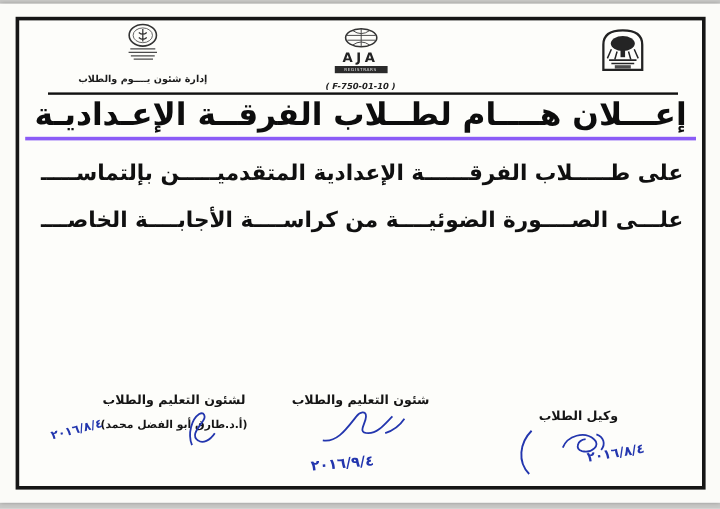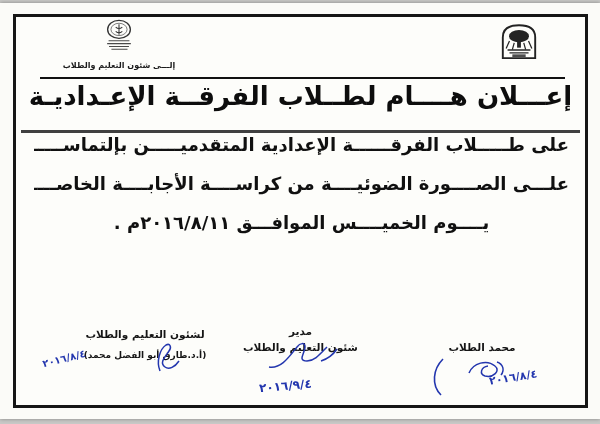--- a/index.html
+++ b/index.html
@@ -29,21 +29,21 @@
   .aja-bar{
     margin:1px auto 0;width:44px;height:6px;background:#2b2b2b;color:#eee;
     font-size:3.5px;line-height:6px;letter-spacing:.5px;overflow:hidden;
   }
   .form-code{font-size:7px;font-weight:bold;font-style:italic;margin-top:7px;color:#222;}
   .top-rule{position:absolute;left:24px;right:20px;top:60px;border-top:2.5px solid #111;}
   
   .title-wrap{position:absolute;top:64px;left:0;right:0;text-align:center;direction:rtl;}
   .title{
     display:inline-block;font-size:26px;font-weight:bold;color:#0d0d0d;
-    border-bottom:3px solid #404040;padding:0 8px 19px;letter-spacing:0;
+    border-bottom:3px solid #8b5cf6;padding:0 8px 3px;letter-spacing:0;
   }
   
   .body-text{
     position:absolute;top:108px;left:18px;right:16px;direction:rtl;
     font-weight:bold;color:#101010;
   }
   .bline{
     height:39px;line-height:39px;font-size:18px;white-space:nowrap;
     text-align:justify;text-align-last:justify;overflow:hidden;
   }
@@ -66,23 +66,33 @@
 <div class="page">
   <div class="frame">
 
     <div class="logo-col logo-left">
       <svg width="34" height="36" viewBox="0 0 34 38">
         <ellipse cx="17" cy="11" rx="12" ry="9.5" fill="none" stroke="#333" stroke-width="1.4"></ellipse>
         <ellipse cx="17" cy="11" rx="8.5" ry="6.5" fill="none" stroke="#555" stroke-width=".8"></ellipse>
         <path d="M17 5.5 v11 M13.5 8.5 q3.5 3 7 0 M13.5 13 q3.5 3 7 0" fill="none" stroke="#333" stroke-width="1.1"></path>
         <path d="M6 23 h22 M4.5 26 h25 M6.5 29 h21 M9 32 h17" stroke="#4a4a4a" stroke-width="1.1"></path>
       </svg>
-      <div class="logo-caption">إلـــى شئون التعليم والطلاب</div>
+      <div class="logo-caption">إدارة شئون يــــوم والطلاب</div>
     </div>
 
+    <div class="logo-col logo-center">
+      <svg width="32" height="17" viewBox="0 0 32 17">
+        <ellipse cx="16" cy="8.5" rx="13" ry="7.5" fill="none" stroke="#333" stroke-width="1.3"></ellipse>
+        <path d="M4 6.5 h24 M4.5 10.5 h23 M16 1 v15" fill="none" stroke="#444" stroke-width=".8"></path>
+        <path d="M9 2.5 q7 5 14 0 M9 14.5 q7 -5 14 0" fill="none" stroke="#444" stroke-width=".8"></path>
+      </svg>
+      <div class="aja-letters">AJA</div>
+      <div class="aja-bar">REGISTRARS</div>
+      <div class="form-code">( F-750-01-10 )</div>
+    </div>
 
     <div class="logo-col logo-right">
       <svg width="46" height="40" viewBox="0 0 46 42">
         <path d="M6 39 V17 Q6 4.5 23 4.5 Q40 4.5 40 17 V39 Z" fill="none" stroke="#222" stroke-width="2"></path>
         <ellipse cx="23" cy="16" rx="10.5" ry="6.5" fill="#242424"></ellipse>
         <rect x="21" y="21" width="4" height="7" fill="#242424"></rect>
         <path d="M13 21 L9.5 29 M18 23 L16 30 M28 23 L30 30 M33 21 L36.5 29" stroke="#242424" stroke-width="1.3"></path>
         <path d="M11 30.5 H35 M13 33.5 H33" stroke="#242424" stroke-width="1.5"></path>
         <rect x="16" y="35" width="14" height="3" fill="#4d4d4d"></rect>
       </svg>
@@ -90,36 +100,34 @@
 
     <div class="top-rule"></div>
 
     <div class="title-wrap">
       <span class="title">إعـــلان هــــام لطــلاب الفرقــة الإعـداديـة</span>
     </div>
 
     <div class="body-text">
       <div class="bline">على طـــــلاب الفرقــــــة الإعدادية المتقدميـــــن بإلتماســـــات</div>
       <div class="bline">علـــى الصــــورة الضوئيــــة من كراســــة الأجابــــة الخاصــــة بهـــم</div>
-      <div class="bline center-line">يــــوم الخميــــس الموافـــق ٢٠١٦/٨/١١م .</div>
     </div>
 
     <div class="sigs">
 
       <div class="sig-col sig-right">
-        <div class="sig-title">محمد الطلاب</div>
+        <div class="sig-title">وكيل الطلاب</div>
         <svg class="sig-svg" style="right:18px;top:8px;" width="110" height="52" viewBox="0 0 110 52">
           <path d="M14 10 C4 20 2 36 12 46" fill="none" stroke="#2336ae" stroke-width="1.6"></path>
           <path d="M40 24 c4 -10 18 -14 26 -7 c6 5 -2 12 -10 10 c-6 -2 -4 -9 3 -10 M68 13 c6 2 8 8 4 13" fill="none" stroke="#2336ae" stroke-width="1.5"></path>
         </svg>
         <div class="ink ink-date" style="right:20px;top:30px;transform:rotate(-9deg);">٢٠١٦/٨/٤</div>
       </div>
 
       <div class="sig-col sig-mid">
-        <div class="sig-title">مدير</div>
         <div class="sig-title" style="margin-top:3px;">شئون التعليم والطلاب</div>
         <svg class="sig-svg" style="left:62px;top:14px;" width="80" height="34" viewBox="0 0 80 34">
           <path d="M6 28 C18 30 26 18 34 8 c3 -4 8 -5 8 0 c0 6 -8 14 2 14 c8 0 14 -8 20 -14 M58 22 c6 -2 12 -6 16 -12" fill="none" stroke="#2336ae" stroke-width="1.5"></path>
         </svg>
         <div class="ink ink-date" style="left:58px;top:54px;font-size:12px;transform:rotate(-5deg);">٢٠١٦/٩/٤</div>
       </div>
 
       <div class="sig-col sig-left">
         <div class="sig-title" style="margin-top:3px;">لشئون التعليم والطلاب</div>
         <svg class="sig-svg" style="left:86px;top:16px;" width="50" height="34" viewBox="0 0 50 34">

